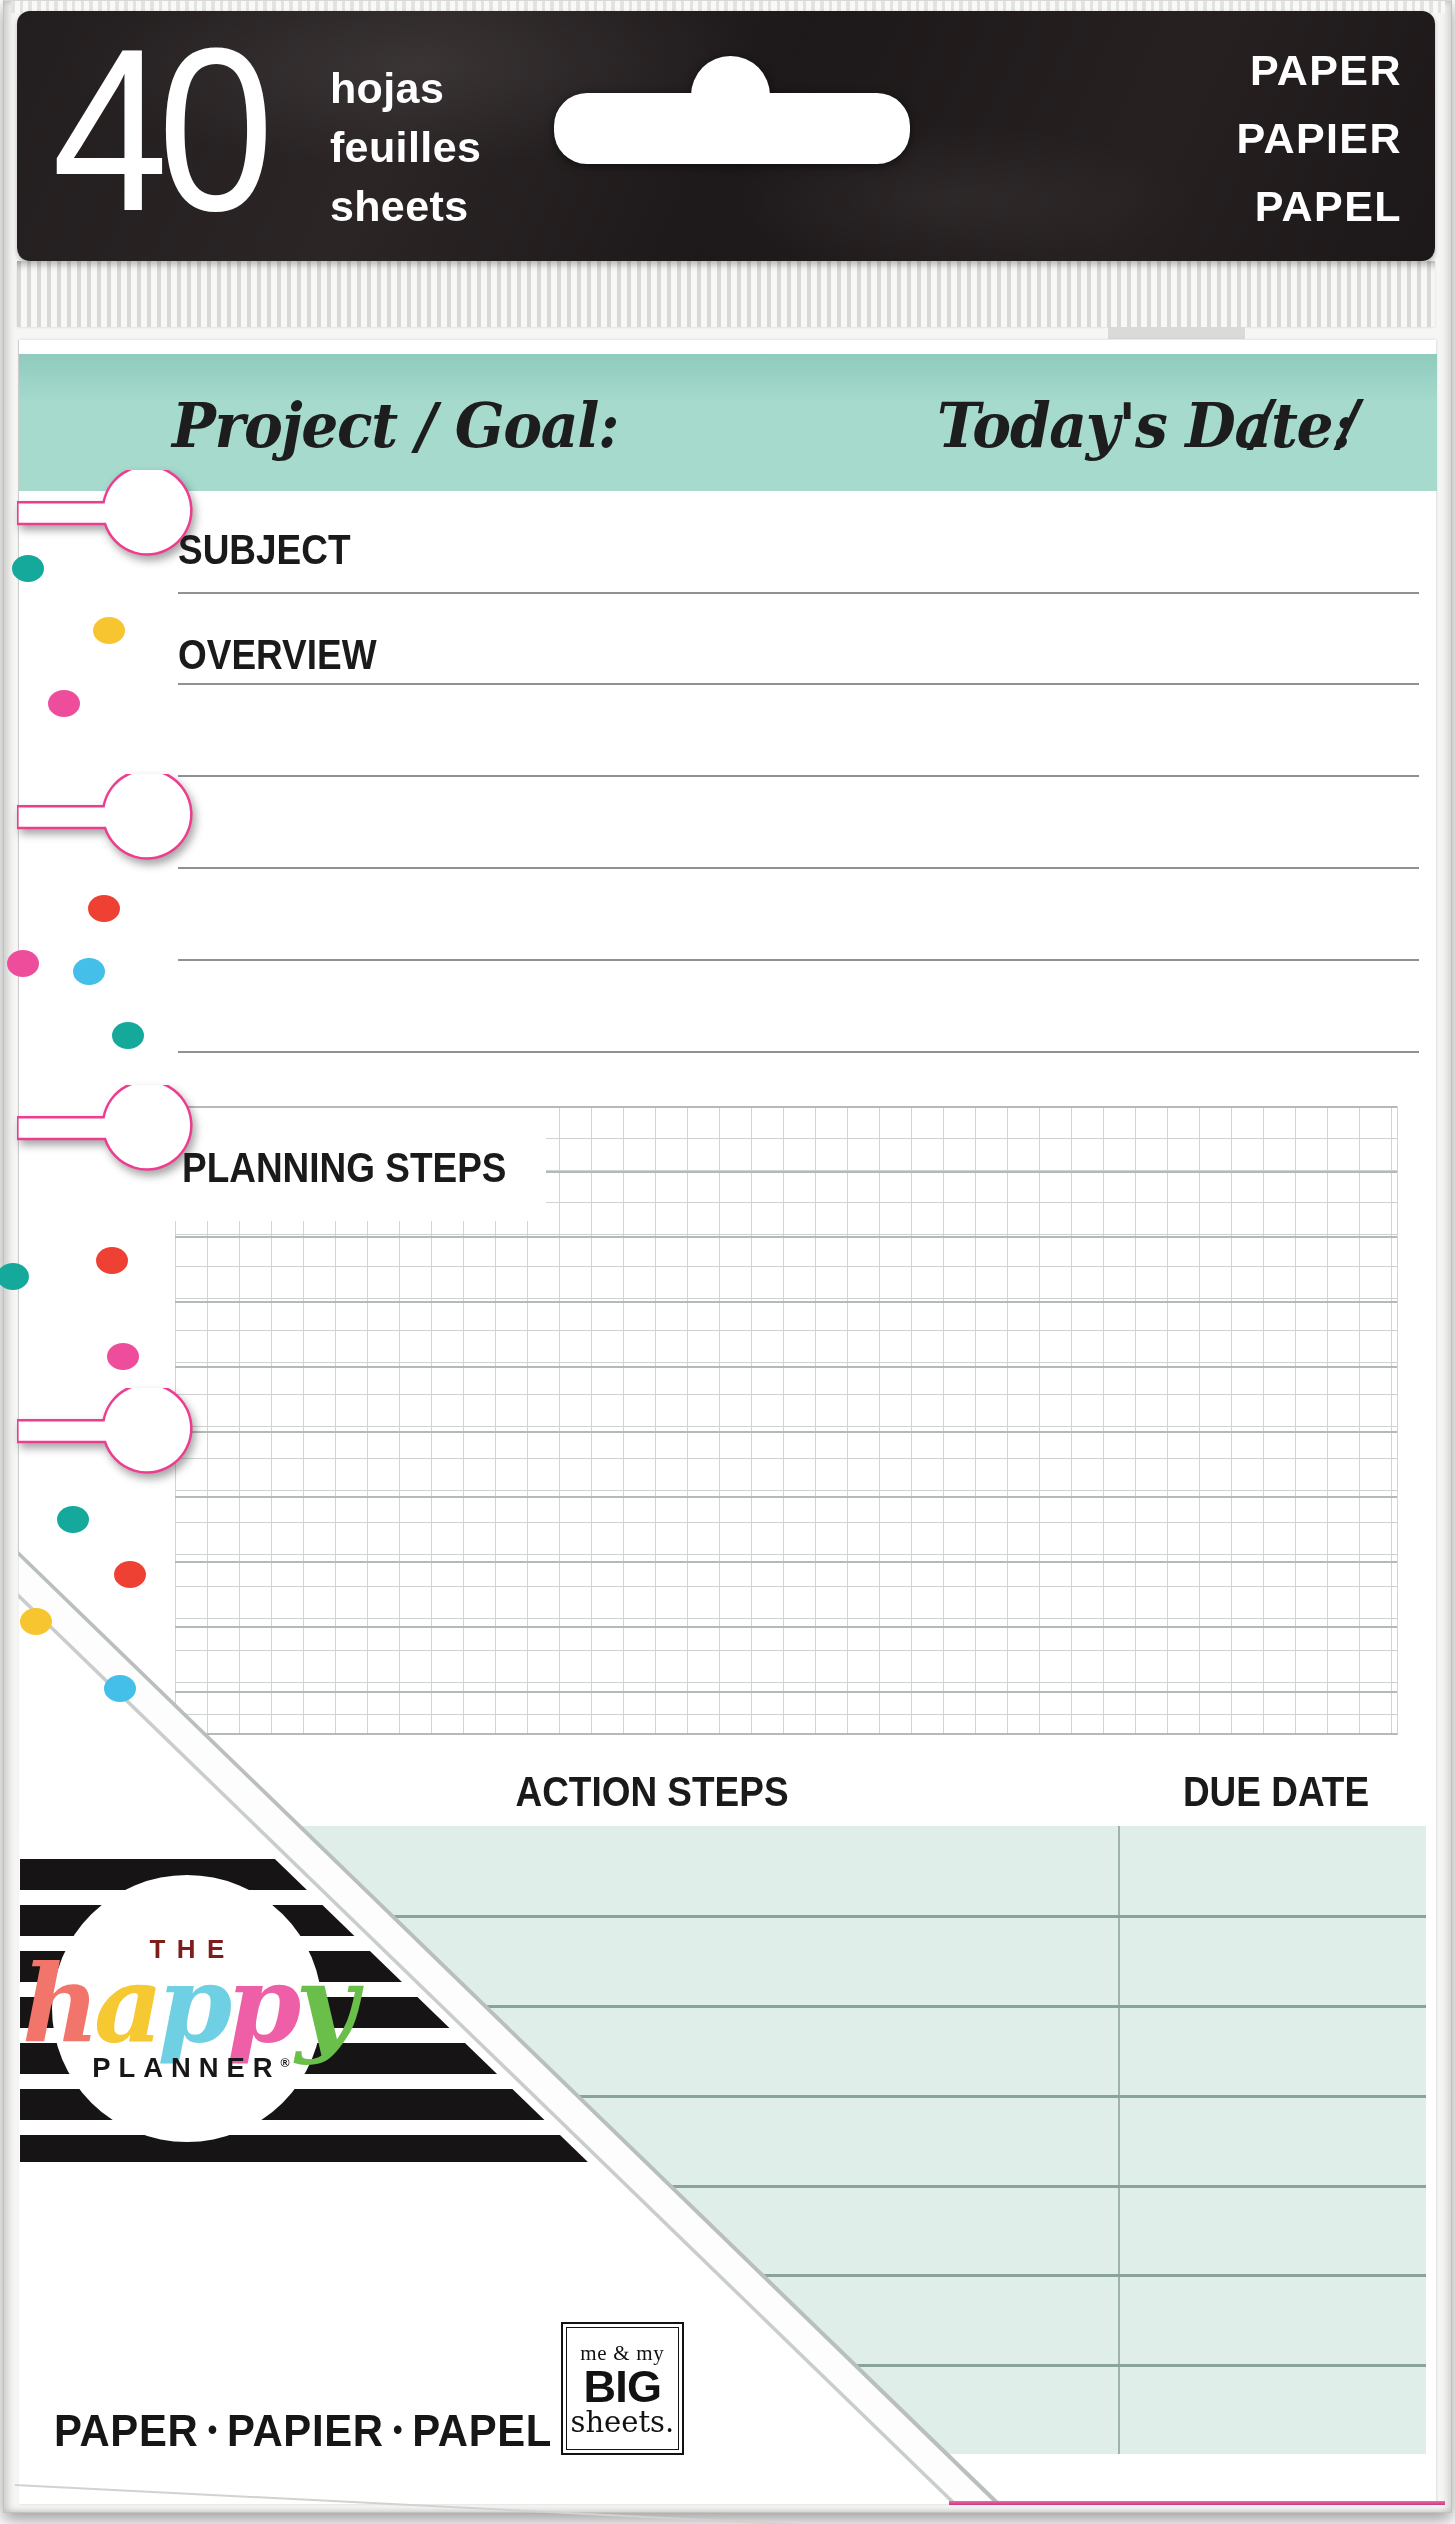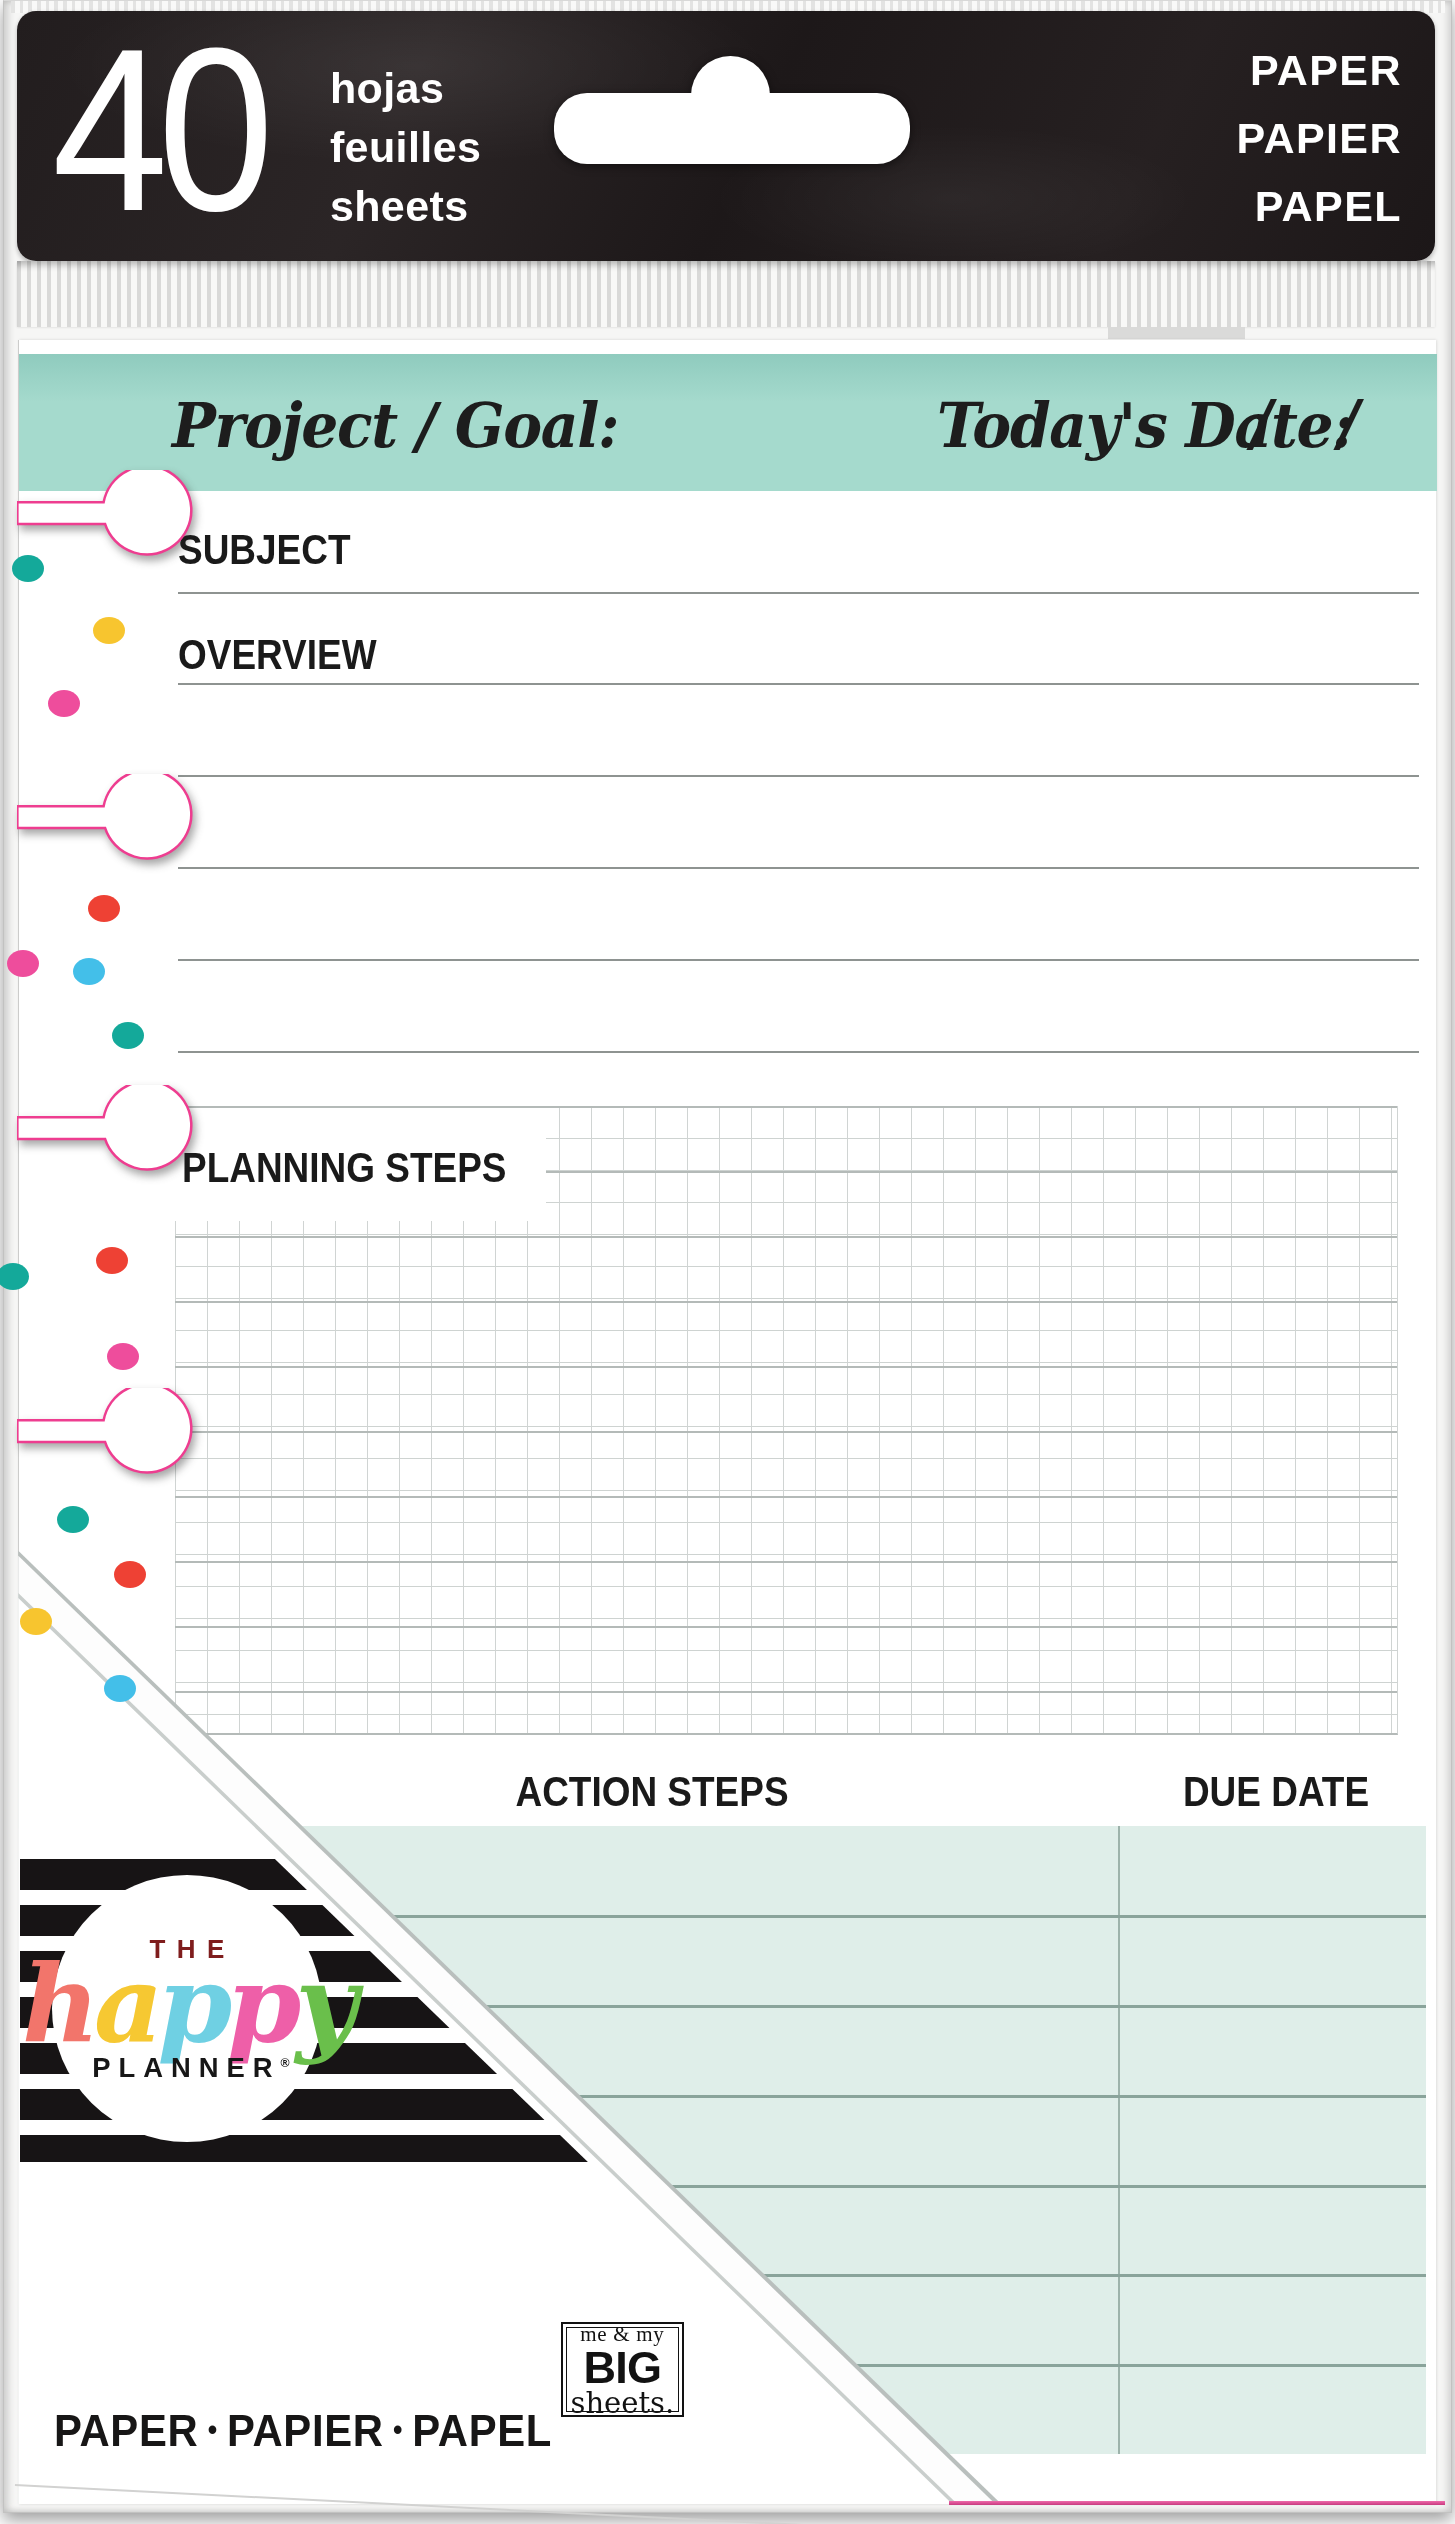--- a/index.html
+++ b/index.html
@@ -8,21 +8,21 @@
   .stage { position:relative; width:1456px; height:2525px; overflow:hidden; background:#fefefe; }
 
   
   .bag { position:absolute; left:2.9px; top:0; width:1449px; height:2513px;
          background:#f6f6f5; border:1.4px solid #c2c2c1; border-top:0.7px solid #d8d8d7;
          box-shadow: 0 7.2px 16px rgba(0,0,0,.38), inset 4.3px 0 7.2px rgba(0,0,0,.16), inset -4.3px 0 7.2px rgba(0,0,0,.12); }
   .bag-top-crimp { position:absolute; left:7.2px; top:0; width:1434px; height:11.5px;
          background:repeating-linear-gradient(90deg,#e3e3e2 0 3.6px,#f9f9f8 3.6px 8.7px); }
 
   
-  .label-black { position:absolute; left:13px; top:10px; width:1418px; height:250px; border-radius:19px;
+  .label-black { position:absolute; left:13px; top:10px; width:1418px; height:250px; border-radius:13px;
       background:
         radial-gradient(ellipse 548px 151px at 28% 22%, rgba(255,255,255,.07), transparent 65%),
         radial-gradient(ellipse 404px 123px at 66% 75%, rgba(255,255,255,.05), transparent 60%),
         linear-gradient(115deg,#221d1e 0%,#2b2526 28%,#1d1819 52%,#262021 78%,#1c1718 100%);
       box-shadow: 0 2.2px 4.3px rgba(0,0,0,.25); }
   .num40 { position:absolute; left:35px; top:5.8px; color:#fff; font-size:232px; line-height:225px;
            font-weight:400; letter-spacing:-11.5px; transform:scaleX(.9); transform-origin:left top; }
   .count-words { position:absolute; left:313px; top:48px; color:#fff; font-size:43px; line-height:59px; font-weight:700; letter-spacing:0.4px; }
   .lang-top { position:absolute; right:33px; top:24.5px; color:#fff; text-align:right;
               font-size:43px; line-height:68px; font-weight:700; letter-spacing:1.4px; }
@@ -90,21 +90,21 @@
   .badge .the { font-size:26px; font-weight:700; letter-spacing:11.5px; color:#7f1d1d; text-indent:11.5px; }
   .badge .happy { font-family:"DejaVu Serif","Liberation Serif",serif; font-style:italic; font-weight:700;
                   font-size:107px; line-height:87px; letter-spacing:-5.8px; margin-top:-4.3px; margin-bottom:4.3px; }
   .badge .planner { font-size:27.4px; font-weight:700; letter-spacing:8px; color:#171717; text-indent:8px; }
   .badge .reg { font-size:12.3px; vertical-align:super; letter-spacing:0; }
 
   .paper-line { position:absolute; left:50px; top:2404px; width:505px; color:#171616;
                 font-size:45px; font-weight:700; letter-spacing:0.7px; transform:scaleX(.93); transform-origin:left center; white-space:nowrap; }
   .paper-line .dot-sep { font-size:29px; position:relative; top:-5.8px; margin:0 10px; }
 
-  .mambi { position:absolute; left:557px; top:2321px; width:123px; height:95px; background:#fff;
+  .mambi { position:absolute; left:557px; top:2321px; width:123px; height:133px; background:#fff;
            border:2.9px solid #121212; padding:2.9px; }
   .mambi-in { width:100%; height:100%; border:1.4px solid #121212; display:flex; flex-direction:column;
               align-items:center; justify-content:center; }
   .mambi .l1 { font-family:"Liberation Serif",serif; font-size:21px; letter-spacing:0.7px; color:#121212; }
   .mambi .l2 { font-size:45px; font-weight:700; letter-spacing:-0.7px; line-height:42px; color:#121212; }
   .mambi .l3 { font-family:"DejaVu Serif",serif; font-size:29px; line-height:29px; color:#121212; }
 
   
   .dot { position:absolute; width:32px; height:27px; border-radius:50%; }
   .punch { position:absolute; left:13px; width:184px; height:115px;

